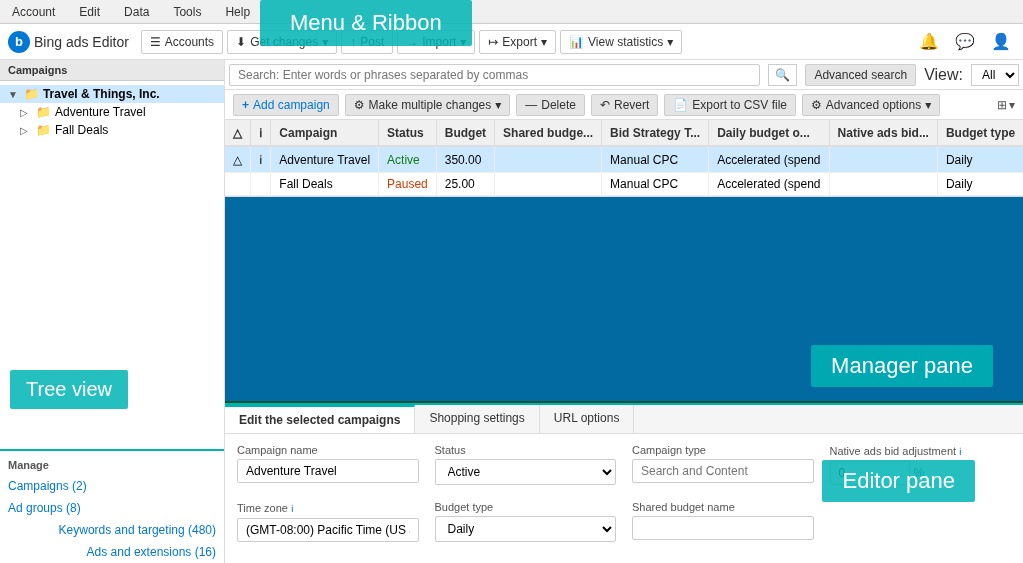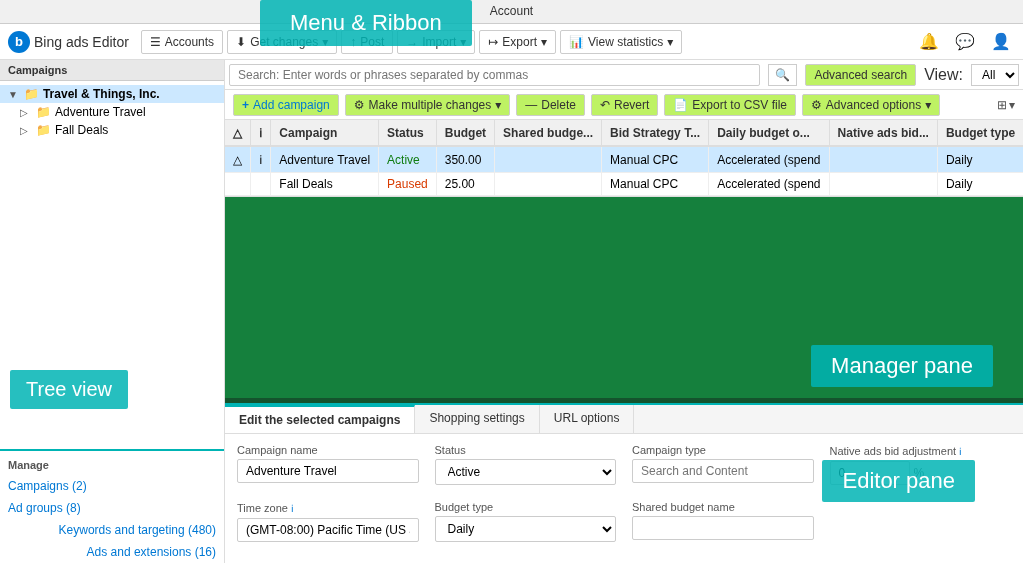--- a/index.html
+++ b/index.html
@@ -28,21 +28,20 @@
 
     
     .menu-bar {
       background: #f0f0f0;
       display: flex;
       align-items: center;
       padding: 2px 8px;
       gap: 16px;
       height: 24px;
       border-bottom: 1px solid #ccc;
-      flex-direction: column;
     }
     .menu-item {
       font-size: 12px;
       color: #333;
       cursor: pointer;
       padding: 2px 4px;
     }
 
     
     .toolbar {
@@ -200,21 +199,21 @@
       align-items: center;
       padding: 3px 8px;
       gap: 6px;
       border-bottom: 1px solid #ddd;
       height: 30px;
     }
     .action-btn {
       display: flex; align-items: center; gap: 4px;
       padding: 3px 8px;
       border: 1px solid #ccc;
-      background: #bef264;
+      background: #e5e5e5;
       cursor: pointer;
       font-size: 12px;
       color: #333;
       border-radius: 2px;
     }
     .action-btn.primary { color: #0078d4; }
     .action-btn .plus { color: #0078d4; font-weight: bold; }
     .action-spacer { flex: 1; }
     .columns-btn {
       display: flex; align-items: center; gap: 2px;
@@ -250,22 +249,22 @@
       padding: 4px 8px;
       white-space: nowrap;
     }
     .data-table tr.selected td { background: #cce8ff; }
     .status-active { color: #107c10; }
     .status-paused { color: #d83b01; }
 
     
     .manager-pane {
       flex: 1;
-      background: #15803d;
-      border-bottom: 5px solid #14532d;
+      background: #0369a1;
+      border-bottom: 2px solid #14532d;
       min-height: 80px;
     }
 
     
     .editor-pane {
       background: white;
       border-top: 2px solid #00b4b4;
       height: 160px;
       overflow-y: auto;
     }

